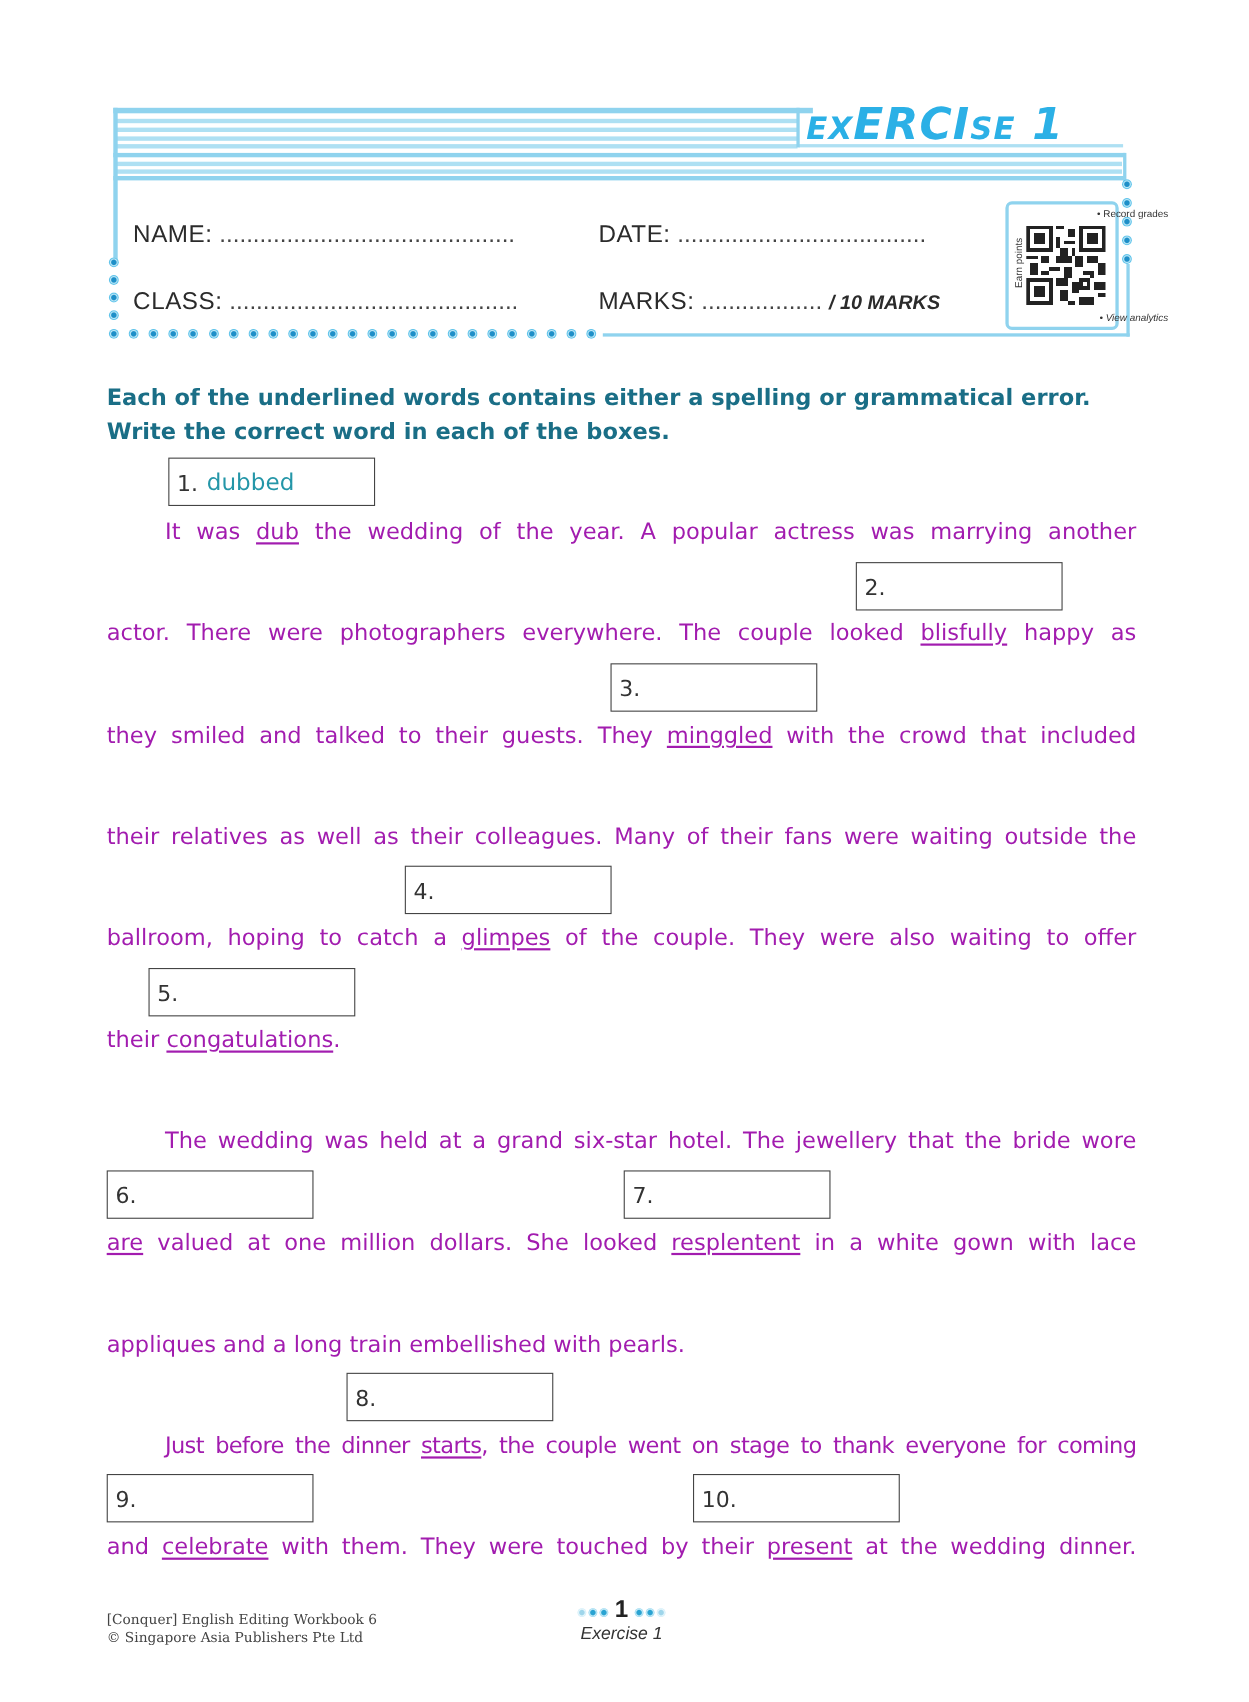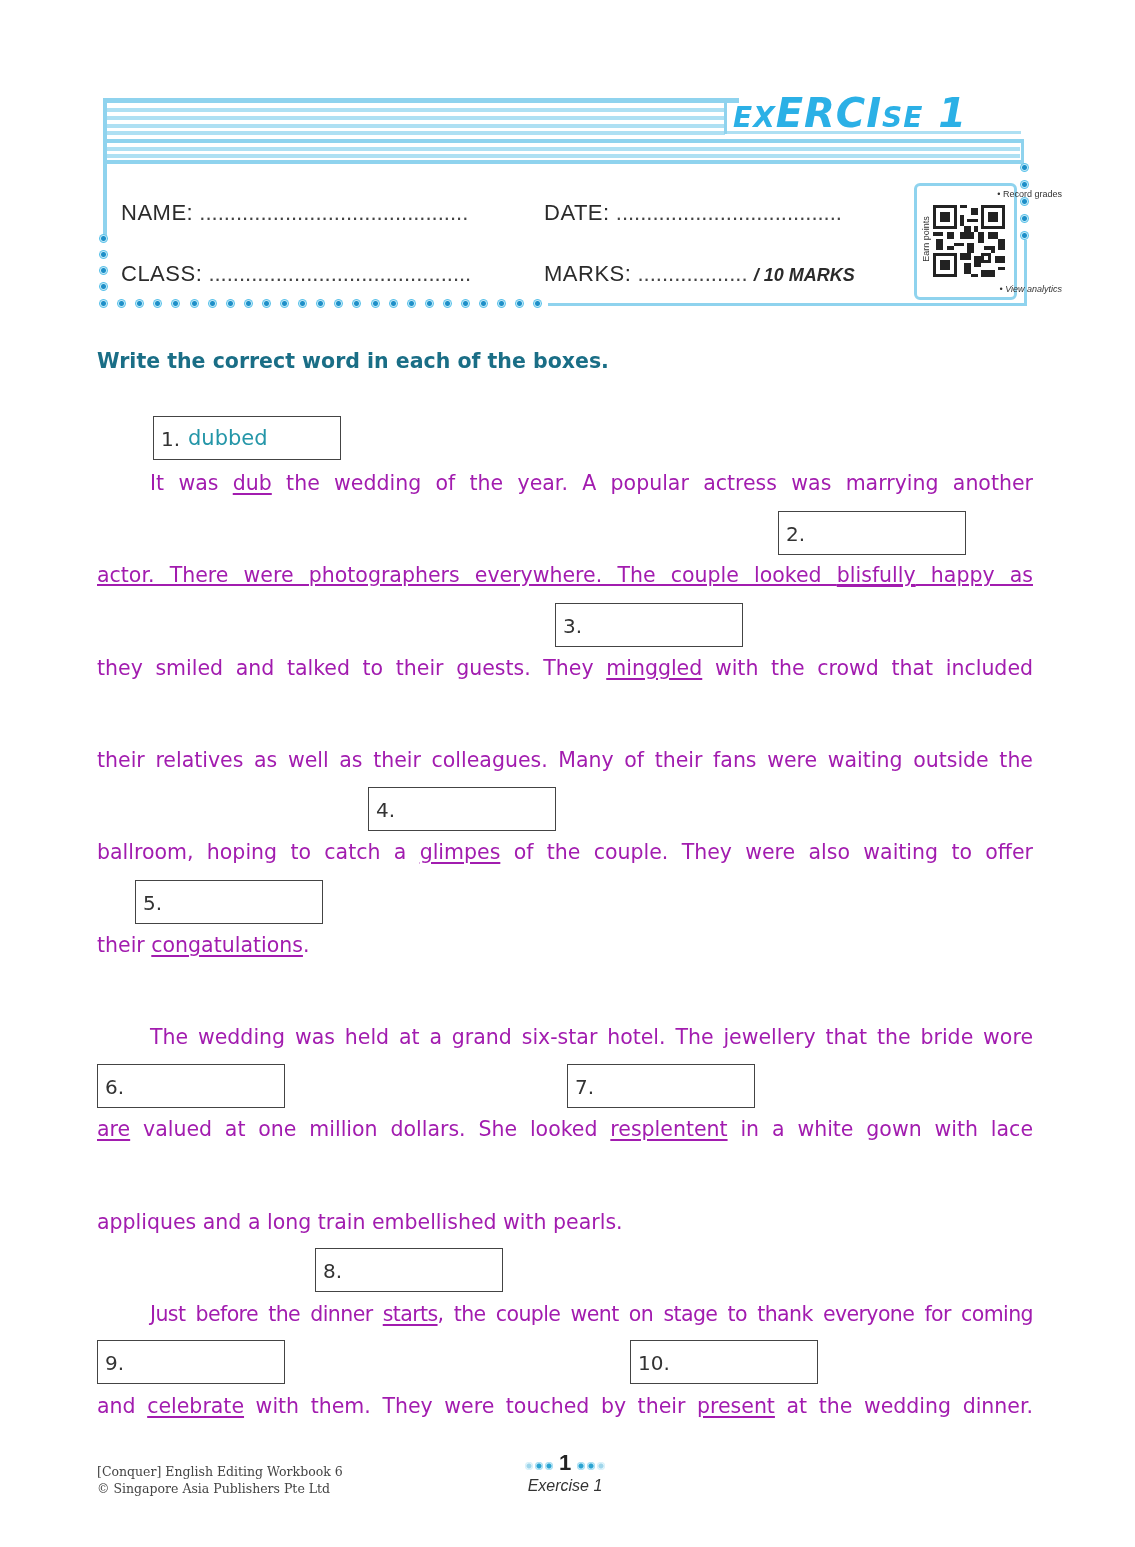--- a/index.html
+++ b/index.html
@@ -187,20 +187,21 @@
         <rect x="14" y="19" width="4" height="2"></rect>
       <rect x="19" y="18" width="2" height="1"></rect>
         <rect x="11" y="20" width="2" height="1"></rect>
         <rect x="17" y="12" width="1" height="2"></rect>
     </g>
   </svg>
   <div class="qr-bot">• View analytics</div>
 </div>
 
 <div class="instr">
+  <div>Each of the underlined words contains either a spelling or grammatical error.</div>
   <div>Write the correct word in each of the boxes.</div>
 </div>
 
 <div class="ansbox" style="left:153px; top:416px;">
   <span class="num">1.</span>
   <span class="ans">dubbed</span>
 </div>
 <div class="ansbox" style="left:778px; top:511px;">
   <span class="num">2.</span>
   <span class="ans"></span>
@@ -234,21 +235,21 @@
   <span class="ans"></span>
 </div>
 <div class="ansbox" style="left:630px; top:1340px;">
   <span class="num">10.</span>
   <span class="ans"></span>
 </div>
 
 <div class="para" style="top:471px; left:150px; width:883px;">
   <span>It was </span><span class="u">dub</span><span> the wedding of the year. A popular actress was marrying another</span>
 </div>
-<div class="para" style="top:563px;text-decoration:underline;">
+<div class="para" style="top:563px;">
   <span>actor. There were photographers everywhere. The couple looked </span><span class="u">blisfully</span><span> happy as</span>
 </div>
 <div class="para" style="top:656px;">
   <span>they smiled and talked to their guests. They </span><span class="u">minggled</span><span> with the crowd that included</span>
 </div>
 <div class="para" style="top:748px;">
   <span>their relatives as well as their colleagues. Many of their fans were waiting outside the</span>
 </div>
 <div class="para" style="top:840px;">
   <span>ballroom, hoping to catch a </span><span class="u">glimpes</span><span> of the couple. They were also waiting to offer</span>

